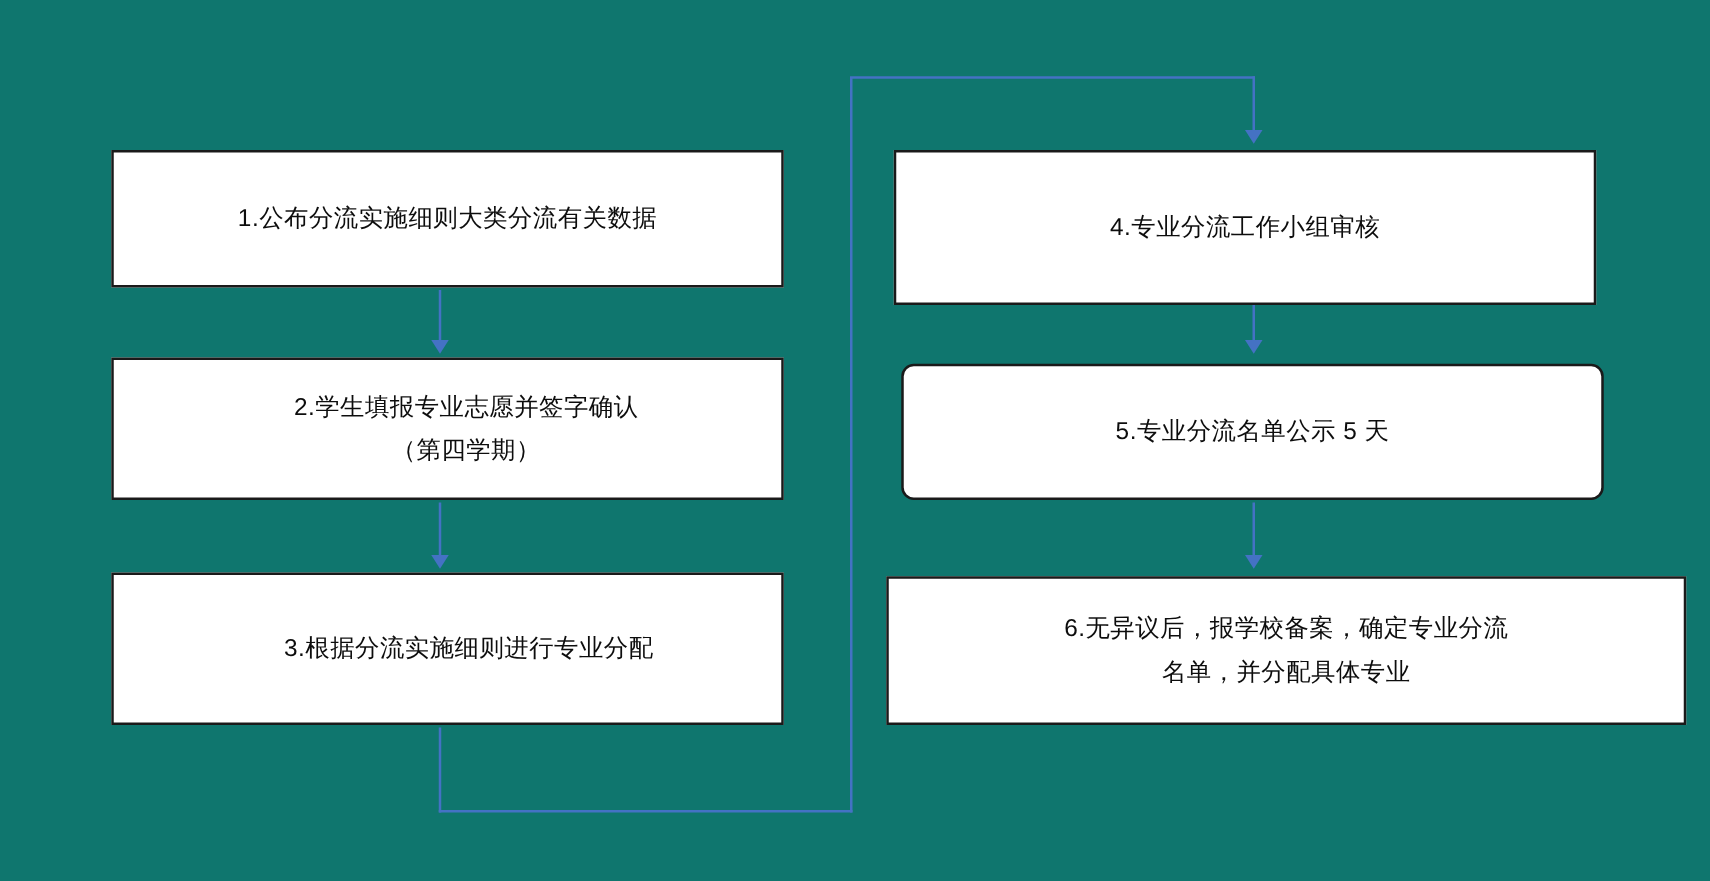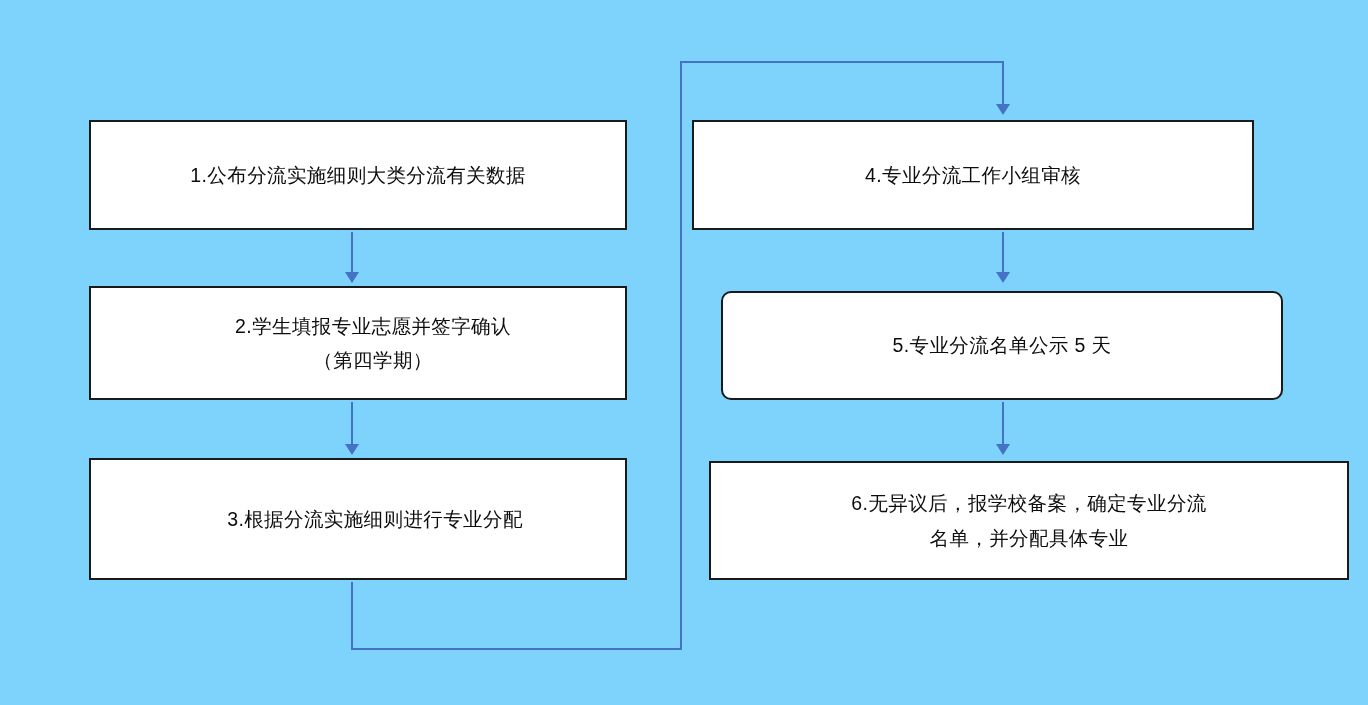--- a/index.html
+++ b/index.html
@@ -7,21 +7,21 @@
     padding: 0;
     background: #ffffff;
   }
   body {
     font-family: "Liberation Sans", "DejaVu Sans", sans-serif;
   }
   #canvas {
     position: relative;
     width: 1368px;
     height: 705px;
-    background: #7dd3fc;
+    background: #0f766e;
     overflow: hidden;
   }
   .flow-box {
     position: absolute;
     box-sizing: border-box;
     border: 2px solid #1a1a1a;
     background: #ffffff;
     display: flex;
     align-items: center;
     justify-content: center;
@@ -87,21 +87,21 @@
 
   <div class="flow-box" style="left:89px; top:286px; width:538px; height:114px;padding-left:40px;">
     <span class="box-text">2.学生填报专业志愿并签字确认
 （第四学期）</span>
   </div>
 
   <div class="flow-box" style="left:89px; top:458px; width:538px; height:122px;padding-left:44px;">
     <span class="box-text">3.根据分流实施细则进行专业分配</span>
   </div>
 
-  <div class="flow-box" style="left:692px; top:120px; width:562px; height:110px;">
+  <div class="flow-box" style="left:715px; top:120px; width:562px; height:124px;">
     <span class="box-text">4.专业分流工作小组审核</span>
   </div>
 
   <div class="flow-box" style="left:721px; top:291px; width:562px; height:109px;border-radius:10px;">
     <span class="box-text">5.专业分流名单公示 5 天</span>
   </div>
 
   <div class="flow-box" style="left:709px; top:461px; width:640px; height:119px;">
     <span class="box-text">6.无异议后，报学校备案，确定专业分流
 名单，并分配具体专业</span>

